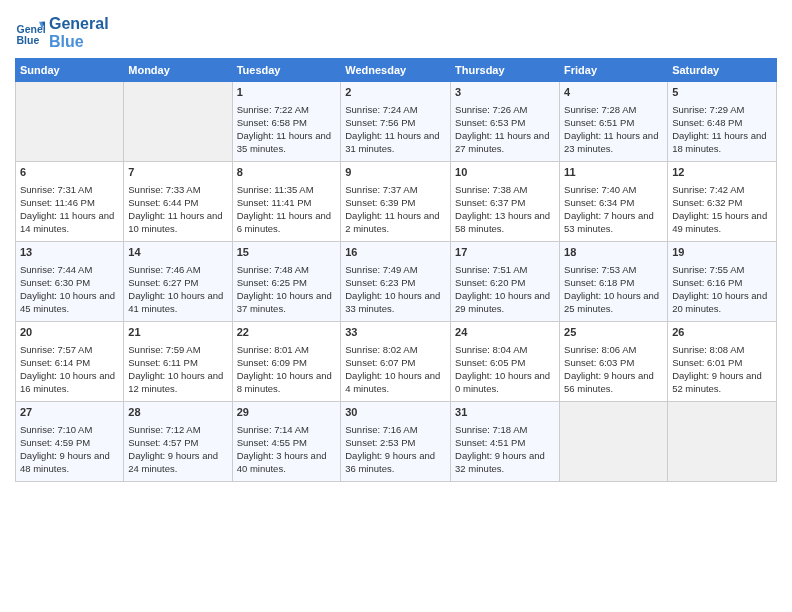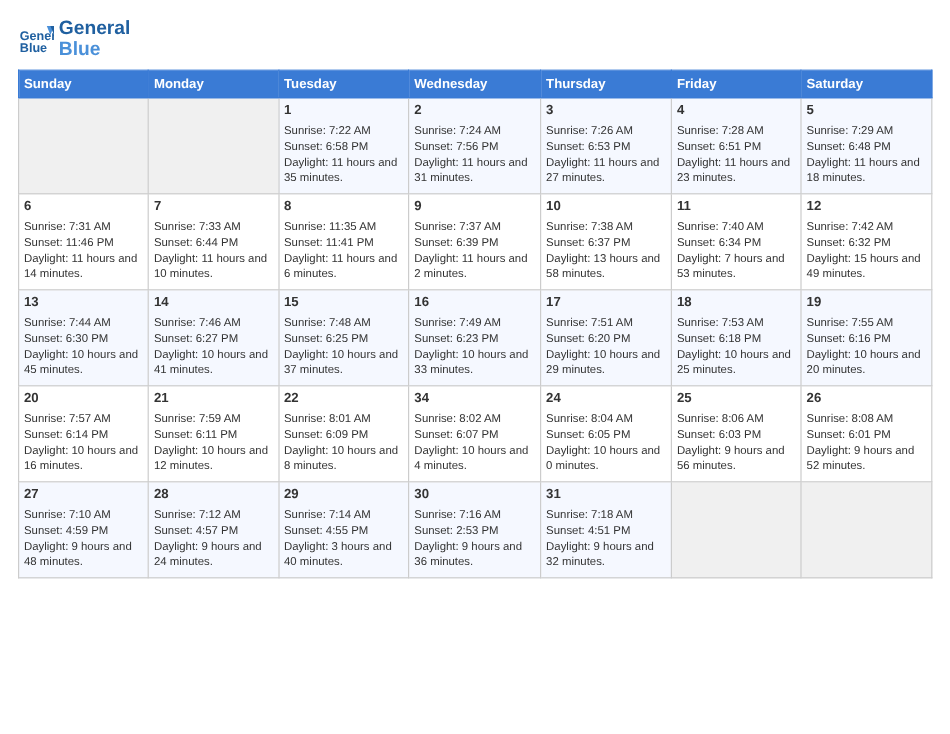--- a/index.html
+++ b/index.html
@@ -140,21 +140,21 @@
           <td><span class="day-num">15</span><span>Sunrise: 7:48 AM</span><br><span>Sunset: 6:25 PM</span><br><span>Daylight: 10 hours and 37 minutes.</span></td>
           <td><span class="day-num">16</span><span>Sunrise: 7:49 AM</span><br><span>Sunset: 6:23 PM</span><br><span>Daylight: 10 hours and 33 minutes.</span></td>
           <td><span class="day-num">17</span><span>Sunrise: 7:51 AM</span><br><span>Sunset: 6:20 PM</span><br><span>Daylight: 10 hours and 29 minutes.</span></td>
           <td><span class="day-num">18</span><span>Sunrise: 7:53 AM</span><br><span>Sunset: 6:18 PM</span><br><span>Daylight: 10 hours and 25 minutes.</span></td>
           <td><span class="day-num">19</span><span>Sunrise: 7:55 AM</span><br><span>Sunset: 6:16 PM</span><br><span>Daylight: 10 hours and 20 minutes.</span></td>
         </tr>
         <tr>
           <td><span class="day-num">20</span><span>Sunrise: 7:57 AM</span><br><span>Sunset: 6:14 PM</span><br><span>Daylight: 10 hours and 16 minutes.</span></td>
           <td><span class="day-num">21</span><span>Sunrise: 7:59 AM</span><br><span>Sunset: 6:11 PM</span><br><span>Daylight: 10 hours and 12 minutes.</span></td>
           <td><span class="day-num">22</span><span>Sunrise: 8:01 AM</span><br><span>Sunset: 6:09 PM</span><br><span>Daylight: 10 hours and 8 minutes.</span></td>
-          <td><span class="day-num">34</span><span>Sunrise: 8:02 AM</span><br><span>Sunset: 6:07 PM</span><br><span>Daylight: 10 hours and 4 minutes.</span></td>
+          <td><span class="day-num">33</span><span>Sunrise: 8:02 AM</span><br><span>Sunset: 6:07 PM</span><br><span>Daylight: 10 hours and 4 minutes.</span></td>
           <td><span class="day-num">24</span><span>Sunrise: 8:04 AM</span><br><span>Sunset: 6:05 PM</span><br><span>Daylight: 10 hours and 0 minutes.</span></td>
           <td><span class="day-num">25</span><span>Sunrise: 8:06 AM</span><br><span>Sunset: 6:03 PM</span><br><span>Daylight: 9 hours and 56 minutes.</span></td>
           <td><span class="day-num">26</span><span>Sunrise: 8:08 AM</span><br><span>Sunset: 6:01 PM</span><br><span>Daylight: 9 hours and 52 minutes.</span></td>
         </tr>
         <tr>
           <td><span class="day-num">27</span><span>Sunrise: 7:10 AM</span><br><span>Sunset: 4:59 PM</span><br><span>Daylight: 9 hours and 48 minutes.</span></td>
           <td><span class="day-num">28</span><span>Sunrise: 7:12 AM</span><br><span>Sunset: 4:57 PM</span><br><span>Daylight: 9 hours and 24 minutes.</span></td>
           <td><span class="day-num">29</span><span>Sunrise: 7:14 AM</span><br><span>Sunset: 4:55 PM</span><br><span>Daylight: 3 hours and 40 minutes.</span></td>
           <td><span class="day-num">30</span><span>Sunrise: 7:16 AM</span><br><span>Sunset: 2:53 PM</span><br><span>Daylight: 9 hours and 36 minutes.</span></td>
           <td><span class="day-num">31</span><span>Sunrise: 7:18 AM</span><br><span>Sunset: 4:51 PM</span><br><span>Daylight: 9 hours and 32 minutes.</span></td>

